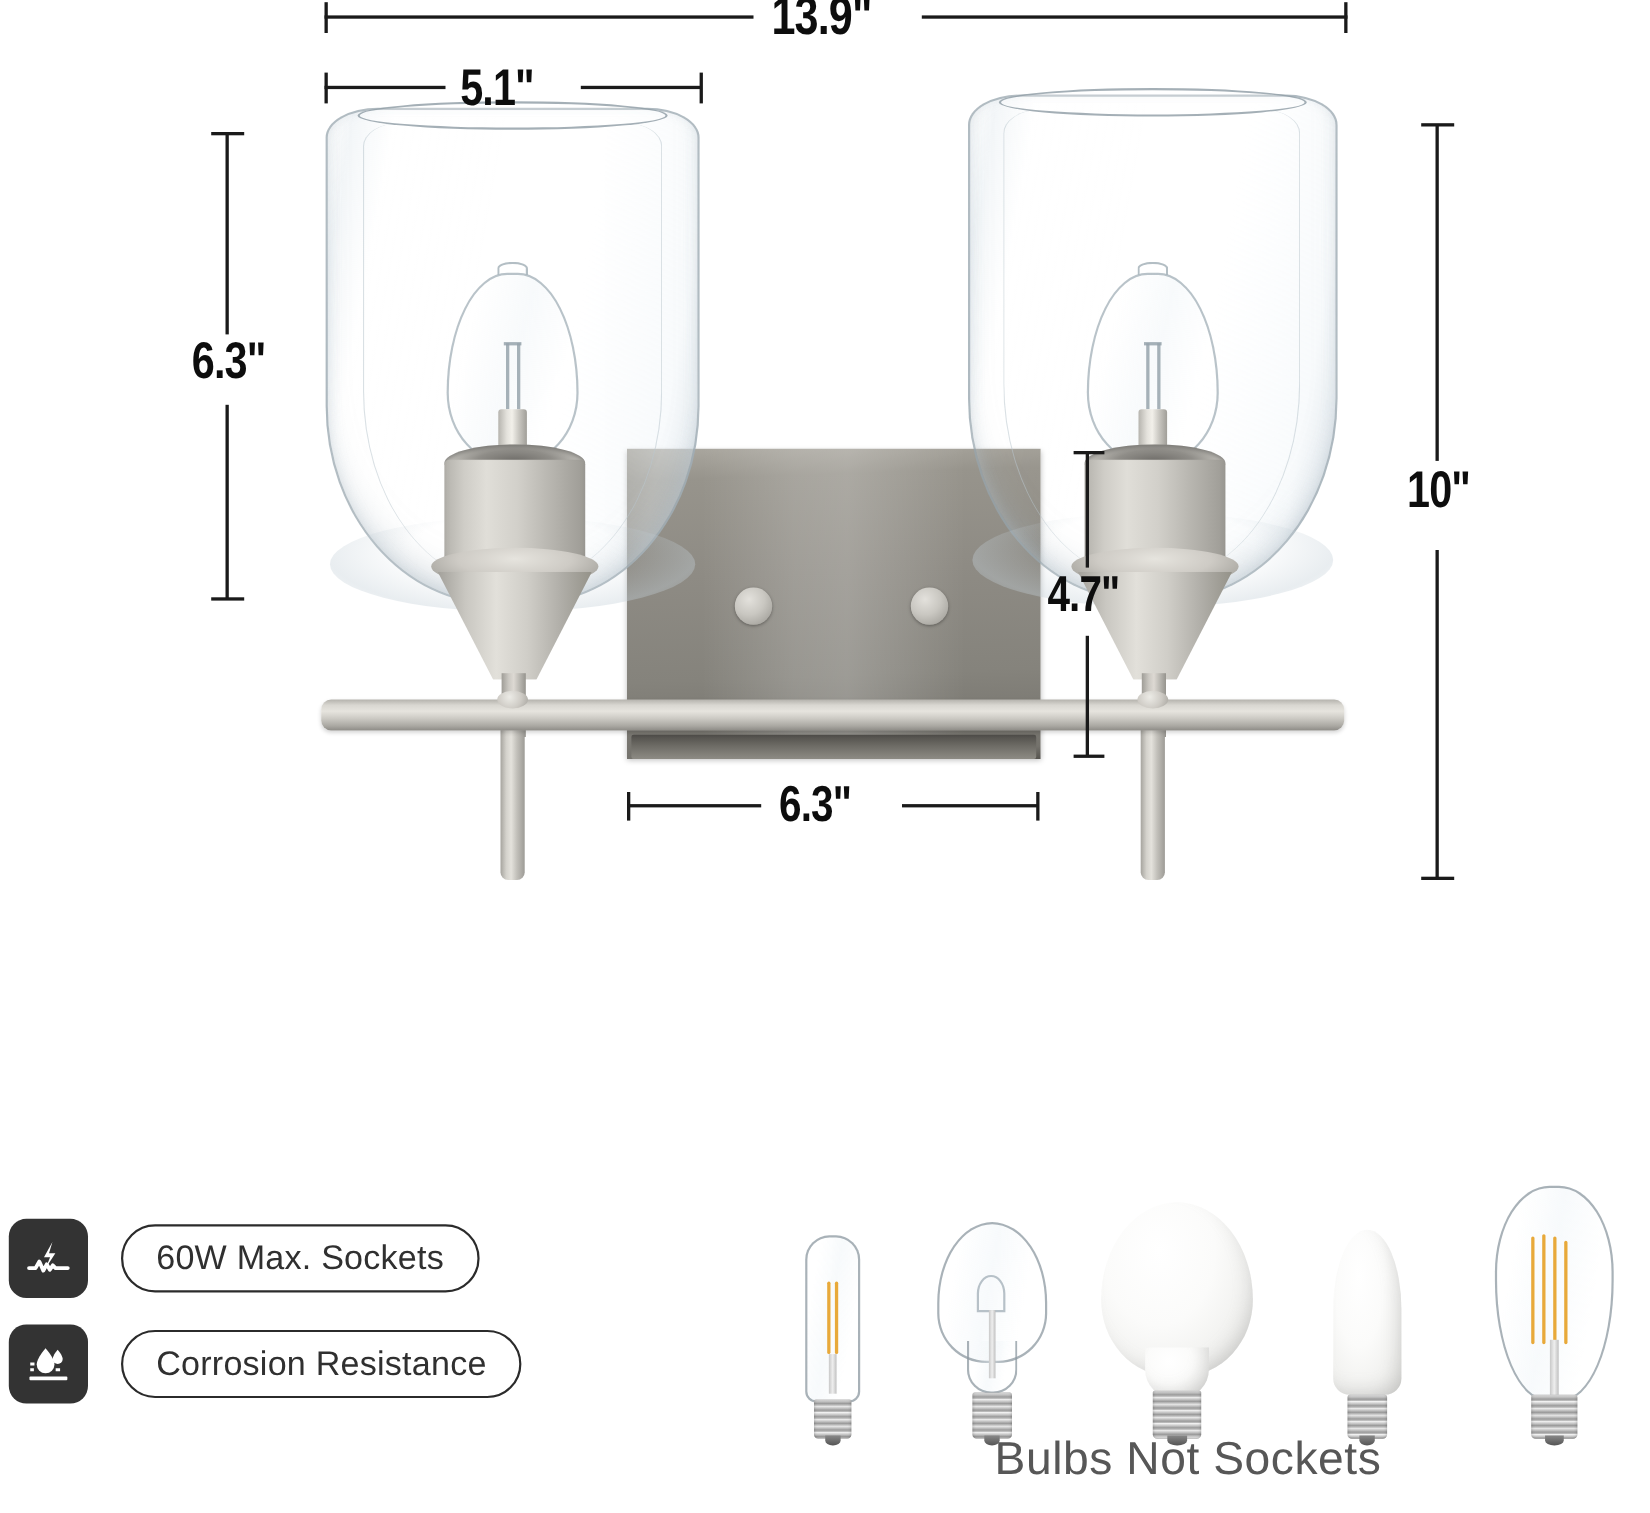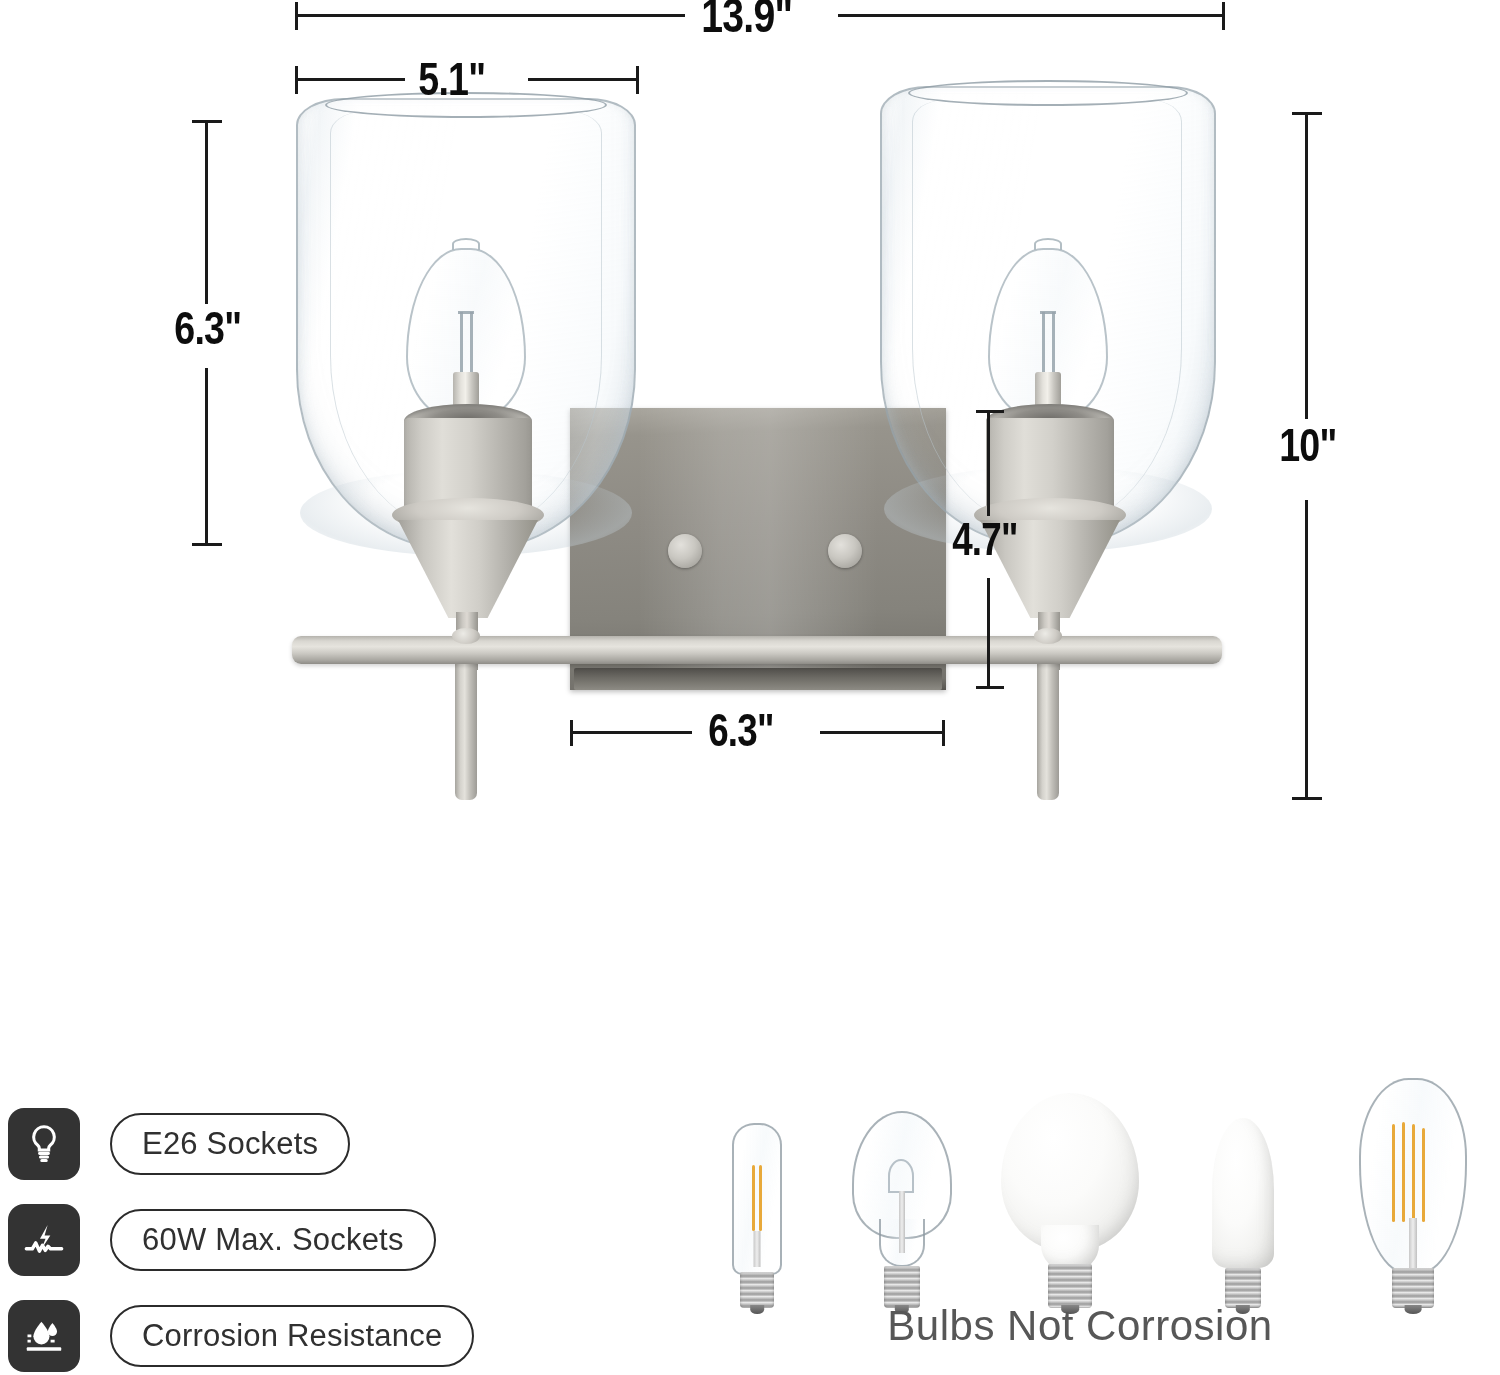--- a/index.html
+++ b/index.html
@@ -289,31 +289,20 @@
     <div class="dim-cap-v" style="left:570px; top:720px; height:26px;"></div>
     <div class="dim-line-h" style="left:570px; top:731px; width:122px;"></div>
     <div class="dim-line-h" style="left:820px; top:731px; width:124px;"></div>
     <div class="dim-cap-v" style="left:942px; top:720px; height:26px;"></div>
     <div class="dim-label" style="left:700px; top:707px; font-size:46px;">6.3"</div>
   </div>
 
 
   <div id="features">
 
-    <div class="feature-row">
-      <div class="feat-tile">
-        <svg width="44" height="44" viewBox="0 0 24 24" fill="none" stroke="#ffffff" stroke-width="1.7" stroke-linecap="round">
-          <path d="M12 2.6a5.6 5.6 0 0 0-3.4 10.05c.55.45.85 1.05.85 1.7v.95h5.1v-.95c0-.65.3-1.25.85-1.7A5.6 5.6 0 0 0 12 2.6z"></path>
-          <path d="M9.6 17.1h4.8M10.1 19.1h3.8M10.8 21h2.4"></path>
-        </svg>
-      </div>
-      <div class="feat-pill">
-        <span>E26 Sockets</span>
-      </div>
-    </div>
 
     <div class="feature-row">
       <div class="feat-tile">
         <svg width="46" height="46" viewBox="0 0 24 24" fill="none">
           <path d="M13.9 4.2 9.9 11.4h2.9l-2.1 5.3 4.6-7.1h-3.0z" fill="#ffffff"></path>
           <path d="M2.8 16.6h3.1l1.8-3.1 1.9 4.3 1.6-3.0 1.5 2.6 1.4-2.1 1.3 1.3h5.8" stroke="#ffffff" stroke-width="1.8" stroke-linecap="round" stroke-linejoin="round"></path>
         </svg>
       </div>
       <div class="feat-pill">
         <span>60W Max. Sockets</span>
@@ -385,15 +374,15 @@
       <div class="fil-warm" style="left:54px; top:44px; width:3px; height:100px;"></div>
       <div class="fil-warm" style="left:64px; top:46px; width:3px; height:98px;"></div>
       <div class="fil-warm" style="left:74px; top:50px; width:3px; height:94px;"></div>
       <div class="fil-stem" style="top:140px; width:8px; height:50px;"></div>
       <div class="cap-e26" style="width:42px; height:40px;">
         <div class="cap-tip"></div>
       </div>
     </div>
   </div>
 
-  <div id="bulbs-caption">Bulbs Not Corrosion</div>
+  <div id="bulbs-caption">Bulbs Not Sockets</div>
 
 </div>
 
 </body></html>

